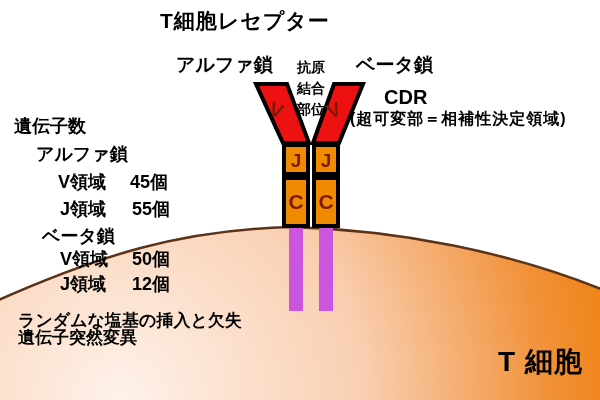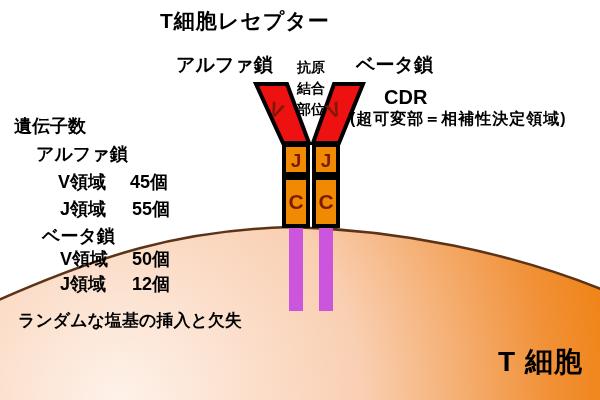--- a/index.html
+++ b/index.html
@@ -96,16 +96,17 @@
   <div class="lbl gene g-row r3">
     <span class="region">V領域</span>
     <span class="count">50個</span>
   </div>
   <div class="lbl gene g-row r4">
     <span class="region">J領域</span>
     <span class="count">12個</span>
   </div>
 
   <div class="lbl note note1">ランダムな塩基の挿入と欠失</div>
+  <div class="lbl note note2">遺伝子突然変異</div>
 
   <div class="lbl cell-label">T 細胞</div>
 
 </div>
 
 </body></html>

